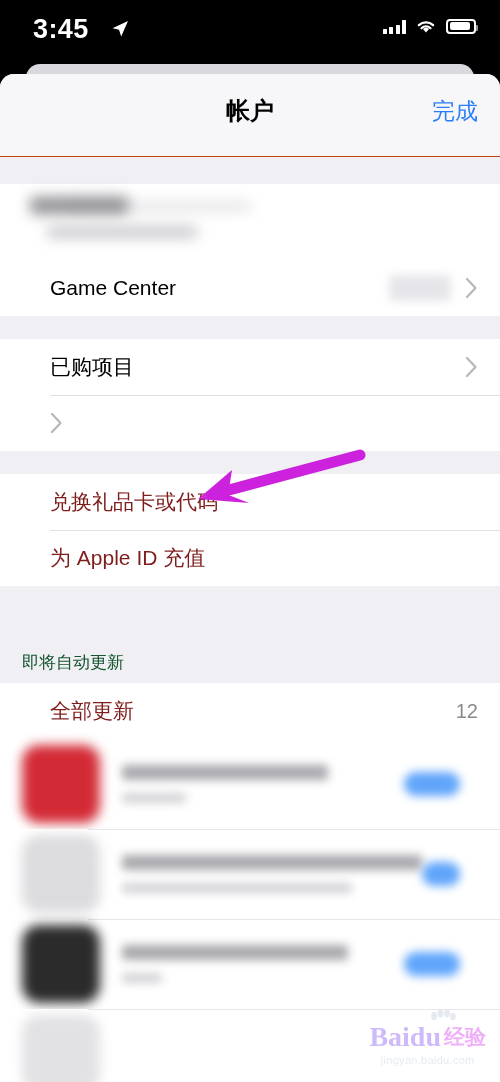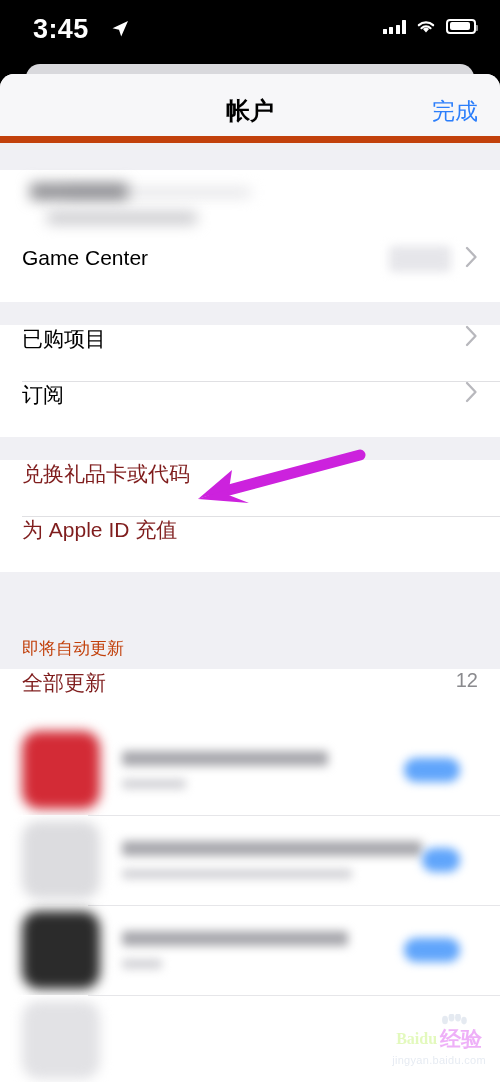--- a/index.html
+++ b/index.html
@@ -38,61 +38,61 @@
     position:absolute; left:26px; top:64px; width:448px; height:40px;
     background:#d9d9dd; border-radius:14px 14px 0 0; z-index:5;
   }
   .sheet{
     position:absolute; left:0; top:74px; width:500px; height:1008px;
     background:#f7f7f9; border-radius:14px 14px 0 0; overflow:hidden; z-index:10;
   }
 
   
   .navbar{
-    position:relative; height:69px; background:#f7f7f9;
-    border-bottom:7px solid #c2410c;
+    position:relative; height:83px; background:#f7f7f9;
+    border-bottom:1px solid #c2410c;
   }
   .nav-title{
     position:absolute; left:0; right:0; top:21px; text-align:center;
     font-size:24px; font-weight:600; color:#000;
   }
   .nav-done{
     position:absolute; right:22px; top:22px;
     font-size:23px; color:#2b7efb; font-weight:400; cursor:pointer;
   }
 
   
   .list{ background:#f0f0f4; }
   .gap{ height:27px; background:#f0f0f4; }
   .gap.sm{ height:23px; }
   .gap.tall{ height:36px; }
   .group{ background:#fff; }
   .row{
-    position:relative; display:flex; align-items:flex-start;
-    height:56px; padding:0 22px; background:#fff;
+    position:relative; display:flex; align-items:center;
+    height:56px; padding:0 22px; background:#fff;margin-left:28px;
   }
   .row + .row::before{
     content:""; position:absolute; left:22px; right:0; top:0; height:1px; background:#e0e0e3;
   }
   .row-label{ font-size:21px; color:#000; flex:1; }
   .row-label.link{ color:#7f1d1d; }
   .chev{ width:13px; height:22px; flex:0 0 auto; }
 
   
   .acct-row{ height:76px; display:block; padding:13px 22px 0; position:relative; background:#fff; }
   .blur-line{ border-radius:4px; filter:blur(7px); }
   .bl-name{ width:98px; height:17px; background:#8f8f93; margin-left:8px; }
   .bl-mail{ width:150px; height:12px; background:#c7c7cb; margin:12px 0 0 25px; }
   .bl-wide{ width:185px; height:9px; background:#e2e2e5; position:absolute; left:66px; top:18px; }
   .bl-gc{ width:62px; height:26px; background:#e6e6ea; border-radius:4px; filter:blur(5px); margin-right:14px; }
 
   
   .sec-head{
     background:#f0f0f4; padding:6px 22px 9px;
-    font-size:17px; color:#c2410c;
+    font-size:17px; color:#14532d;
   }
 
   
   .upd-count{ font-size:20px; color:#8a8a8e; }
 
   
   .app-row{ position:relative; display:flex; align-items:center; height:90px; padding:0 22px; background:#fff; }
   .app-row + .app-row::before{
     content:""; position:absolute; left:88px; right:0; top:0; height:1px; background:#e6e6e9;
   }
@@ -104,21 +104,21 @@
 
   
   .arrow{ position:absolute; left:0; top:0; width:500px; height:1082px; z-index:60; pointer-events:none; }
 
   
   .watermark{
     position:absolute; right:14px; bottom:16px; z-index:55;
     opacity:.42; text-align:center; filter:blur(.7px); pointer-events:none;
   }
   .wm-main{ display:flex; align-items:center; gap:3px; justify-content:center; }
-  .wm-baidu{ font-size:16px; font-weight:700; color:#bef264; font-family:"Liberation Serif",serif; }
+  .wm-baidu{ font-size:28px; font-weight:700; color:#8b5cf6; font-family:"Liberation Serif",serif; }
   .wm-jy{ font-size:21px; font-weight:700; color:#d946ef; }
   .wm-url{ font-size:11px; color:#c3cfe0; letter-spacing:.3px; margin-top:1px; }
   .wm-paw{ position:absolute; left:52%; top:-11px; width:26px; height:14px; }
 </style>
 </head>
 <body>
 
 <div class="statusbar">
   <div class="sb-time">3:45</div>
   <svg class="sb-loc" viewBox="0 0 20 20">
@@ -173,21 +173,20 @@
     <div class="gap sm"></div>
 
     <div class="group">
       <div class="row">
         <span class="row-label">已购项目</span>
         <svg class="chev" viewBox="0 0 13 22">
           <path d="M2 2 L10.5 11 L2 20" stroke="#b8b8bd" stroke-width="2.3" fill="none" stroke-linecap="round" stroke-linejoin="round"></path>
         </svg>
       </div>
       <div class="row">
-        <span class="row-label">订阅</span>
         <svg class="chev" viewBox="0 0 13 22">
           <path d="M2 2 L10.5 11 L2 20" stroke="#b8b8bd" stroke-width="2.3" fill="none" stroke-linecap="round" stroke-linejoin="round"></path>
         </svg>
       </div>
     </div>
 
     <div class="gap sm"></div>
 
     <div class="group">
       <div class="row">

